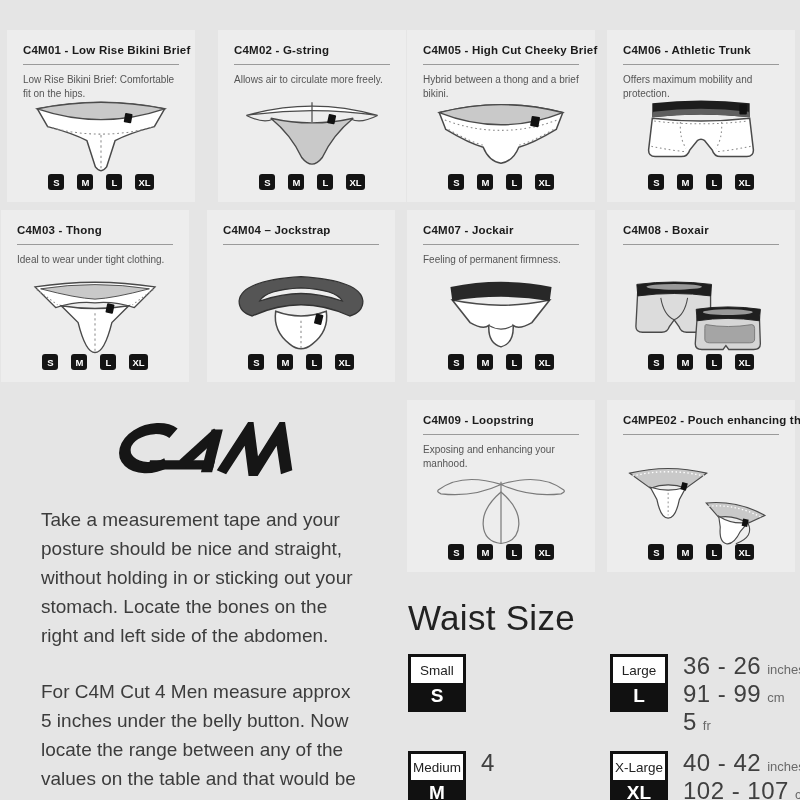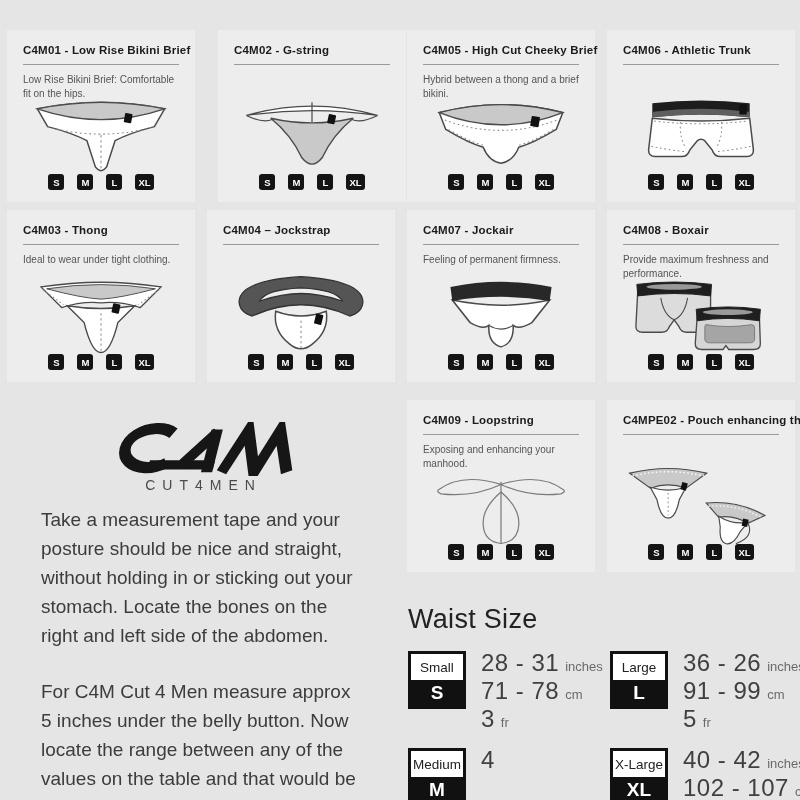--- a/index.html
+++ b/index.html
@@ -18,21 +18,21 @@
   .badge{min-width:10px;height:16px;padding:0 3px;border-radius:3px;background:#141414;color:#fff;
          font-size:9.5px;font-weight:700;display:flex;align-items:center;justify-content:center;}
   
   .logoblock{position:absolute;left:40px;top:422px;width:320px;text-align:center;}
   .logosub{font-size:14px;letter-spacing:7px;color:#4b4b4b;margin-top:1px;padding-left:7px;}
   .instructions{position:absolute;left:41px;top:506px;width:334px;font-size:19px;
                 color:#3c3c3c;line-height:1.52;}
   .instructions p{margin:0 9px 28px 0;}
   
   .waist{position:absolute;left:408px;top:592px;width:392px;}
-  .wtitle{font-size:27px;font-weight:400;color:#222;letter-spacing:.3px;margin:12px 0 16px 0;}
+  .wtitle{font-size:35px;font-weight:400;color:#222;letter-spacing:.3px;margin:6px 0 16px 0;}
   .wgrid{display:grid;grid-template-columns:202px 190px;row-gap:13px;}
   .wrow{display:flex;align-items:flex-start;}
   .wbadge{width:52px;border:3px solid #111;background:#fff;flex:0 0 auto;}
   .wlbl{height:26px;display:flex;align-items:center;justify-content:center;
         font-size:13.5px;color:#222;}
   .wltr{height:26px;background:#111;color:#fff;display:flex;align-items:center;justify-content:center;
         font-size:19px;font-weight:700;}
   .wvals{margin-left:15px;}
   .wline{line-height:24px;white-space:nowrap;}
   .num{font-size:24px;font-weight:400;color:#404040;letter-spacing:.5px;}
@@ -61,20 +61,21 @@
       <span class="badge">S</span>
       <span class="badge">M</span>
       <span class="badge">L</span>
       <span class="badge">XL</span>
     </div>
   </div>
 
   <div class="card" style="left:218px;top:30px">
     <div class="ctitle">C4M02 - G-string</div>
     <div class="cdivider"></div>
+    <div class="cdesc">Allows air to circulate more freely.</div>
     <div class="cillus">
       <svg width="150" height="88" viewBox="0 0 160 94">
         <path d="M10 25 Q80 5 150 25 Q80 15 10 25 Z" fill="#fff" stroke="#4a4a4a" stroke-width="1.3"></path>
         <line x1="80" y1="11" x2="80" y2="32" stroke="#4a4a4a" stroke-width="1.3"></line>
         <path d="M10 25 Q28 34 38 29" fill="none" stroke="#4a4a4a" stroke-width="1.2"></path>
         <path d="M150 25 Q132 34 122 29" fill="none" stroke="#4a4a4a" stroke-width="1.2"></path>
         <path d="M36 28 Q80 38 124 28 Q102 46 91 70 Q80 84 69 70 Q58 46 36 28 Z" fill="#c9c9c9" stroke="#4a4a4a" stroke-width="1.5"></path>
         <rect x="97" y="24" width="8" height="10" rx="1" fill="#111" transform="rotate(12 101 29)"></rect>
       </svg>
     </div>
@@ -104,20 +105,21 @@
       <span class="badge">S</span>
       <span class="badge">M</span>
       <span class="badge">L</span>
       <span class="badge">XL</span>
     </div>
   </div>
 
   <div class="card" style="left:607px;top:30px">
     <div class="ctitle">C4M06 - Athletic Trunk</div>
     <div class="cdivider"></div>
+    <div class="cdesc">Offers maximum mobility and protection.</div>
     <div class="cillus">
       <svg width="150" height="88" viewBox="0 0 160 94">
         <path d="M28 28 L24 62 Q24 69 31 69 L59 69 Q66 69 68 62 L76 52 Q80 49 84 52 L92 62 Q94 69 101 69 L129 69 Q136 69 136 62 L132 28 Q80 34 28 28 Z" fill="#fff" stroke="#4a4a4a" stroke-width="1.6"></path>
         <path d="M28 12 Q80 6 132 12 L132 27 Q80 21 28 27 Z" fill="#1d1d1d"></path>
         <path d="M29 21 Q80 15 131 21 L132 27 Q80 21 28 27 Z" fill="#5f5f5f"></path>
         <path d="M30 31 Q80 37 130 31" fill="none" stroke="#8a8a8a" stroke-width="1.1" stroke-dasharray="1.8 3"></path>
         <path d="M58 32 Q57 50 64 60" fill="none" stroke="#8a8a8a" stroke-width="1.1" stroke-dasharray="1.8 3"></path>
         <path d="M102 32 Q103 50 96 60" fill="none" stroke="#8a8a8a" stroke-width="1.1" stroke-dasharray="1.8 3"></path>
         <path d="M27 58 Q45 62 65 64" fill="none" stroke="#8a8a8a" stroke-width="1.1" stroke-dasharray="1.8 3"></path>
         <path d="M133 58 Q115 62 95 64" fill="none" stroke="#8a8a8a" stroke-width="1.1" stroke-dasharray="1.8 3"></path>
@@ -125,21 +127,21 @@
       </svg>
     </div>
     <div class="csizes">
       <span class="badge">S</span>
       <span class="badge">M</span>
       <span class="badge">L</span>
       <span class="badge">XL</span>
     </div>
   </div>
 
-  <div class="card" style="left:7px;top:210px">
+  <div class="card" style="left:1px;top:210px">
     <div class="ctitle">C4M03 - Thong</div>
     <div class="cdivider"></div>
     <div class="cdesc">Ideal to wear under tight clothing.</div>
     <div class="cillus">
       <svg width="150" height="92" viewBox="0 0 160 98">
         <path d="M16 18 Q80 8 144 18 L122 40 Q100 33 80 35 Q60 33 38 40 Z" fill="#fff" stroke="#4a4a4a" stroke-width="1.4"></path>
         <path d="M22 20 Q80 11 138 20 Q100 30 80 31 Q60 30 22 20 Z" fill="#c9c9c9" stroke="#4a4a4a" stroke-width="1"></path>
         <path d="M18 21 L40 37" fill="none" stroke="#8a8a8a" stroke-width="1.1" stroke-dasharray="1.6 2.8"></path>
         <path d="M142 21 L120 37" fill="none" stroke="#8a8a8a" stroke-width="1.1" stroke-dasharray="1.6 2.8"></path>
         <path d="M44 38 Q80 44 116 38 L98 56 Q90 88 80 88 Q70 88 62 56 Z" fill="#fff" stroke="#4a4a4a" stroke-width="1.5"></path>
@@ -189,21 +191,20 @@
       <span class="badge">S</span>
       <span class="badge">M</span>
       <span class="badge">L</span>
       <span class="badge">XL</span>
     </div>
   </div>
 
   <div class="card" style="left:607px;top:210px">
     <div class="ctitle">C4M08 - Boxair</div>
     <div class="cdivider"></div>
-    <div class="cdesc">Provide maximum freshness and performance.</div>
     <div class="cillus">
       <svg width="156" height="90" viewBox="0 0 160 94">
         <path d="M14 20 L12 58 Q12 64 19 64 L39 64 Q45 64 47 58 L52 51 L57 58 Q59 64 65 64 L84 64 Q90 64 90 58 L90 20 Z" fill="#dcdcdc" stroke="#4a4a4a" stroke-width="1.4"></path>
         <path d="M38 28 Q41 46 52 51" fill="none" stroke="#4a4a4a" stroke-width="1.1"></path>
         <path d="M66 28 Q63 46 52 51" fill="none" stroke="#4a4a4a" stroke-width="1.1"></path>
         <path d="M13 14 Q52 9 91 14 L90 26 Q52 21 14 26 Z" fill="#1f1f1f" stroke="#1f1f1f"></path>
         <ellipse cx="52" cy="16.5" rx="29" ry="3" fill="#999"></ellipse>
         <path d="M76 48 L74 76 Q74 82 81 82 L103 82 L106 78 L109 82 L135 82 Q142 82 142 76 L141 48 Z" fill="#d6d6d6" stroke="#4a4a4a" stroke-width="1.4"></path>
         <path d="M75 40 Q108 35 142 40 L141 52 Q108 47 76 52 Z" fill="#1f1f1f" stroke="#1f1f1f"></path>
         <ellipse cx="108" cy="43" rx="26" ry="3" fill="#999"></ellipse>
@@ -268,42 +269,36 @@
   <div class="logoblock">
     <svg width="212" height="54" viewBox="0 0 220 58" style="margin:0 auto;">
       <g transform="translate(14 2) skewX(-14)" fill="none" stroke="#161616" stroke-width="12" stroke-linecap="butt" stroke-miterlimit="12">
         <path d="M70 10 A 29 21 0 1 0 70 42"></path>
         <path d="M52 44 L122 44" stroke-width="10"></path>
         <path d="M117 9 L88 43"></path>
         <path d="M116 6 L116 52"></path>
         <path d="M132 52 L150 7 L167 52 L184 7 L202 52"></path>
       </g>
     </svg>
-    <div class="logosub">CUT4MEN</div>
   </div>
 
   <div class="instructions">
     <p>Take a measurement tape and your posture should be nice and straight, without holding in or sticking out your stomach. Locate the bones on the right and left side of the abdomen.</p>
     <p>For C4M Cut 4 Men measure approx 5 inches under the belly button. Now locate the range between any of the values on the table and that would be your size.</p>
   </div>
 
   <div class="waist">
     <h2 class="wtitle">Waist Size</h2>
     <div class="wgrid">
 
       <div class="wrow">
         <div class="wbadge">
           <div class="wlbl">Small</div>
           <div class="wltr">S</div>
         </div>
-        <div class="wvals">
-          <div class="wline"><span class="num">28 - 31</span><span class="unit">inches</span></div>
-          <div class="wline"><span class="num">71 - 78</span><span class="unit">cm</span></div>
-          <div class="wline"><span class="num">3</span><span class="unit">fr</span></div>
-        </div>
       </div>
 
       <div class="wrow">
         <div class="wbadge">
           <div class="wlbl">Large</div>
           <div class="wltr">L</div>
         </div>
         <div class="wvals">
           <div class="wline"><span class="num">36 - 26</span><span class="unit">inches</span></div>
           <div class="wline"><span class="num">91 - 99</span><span class="unit">cm</span></div>

